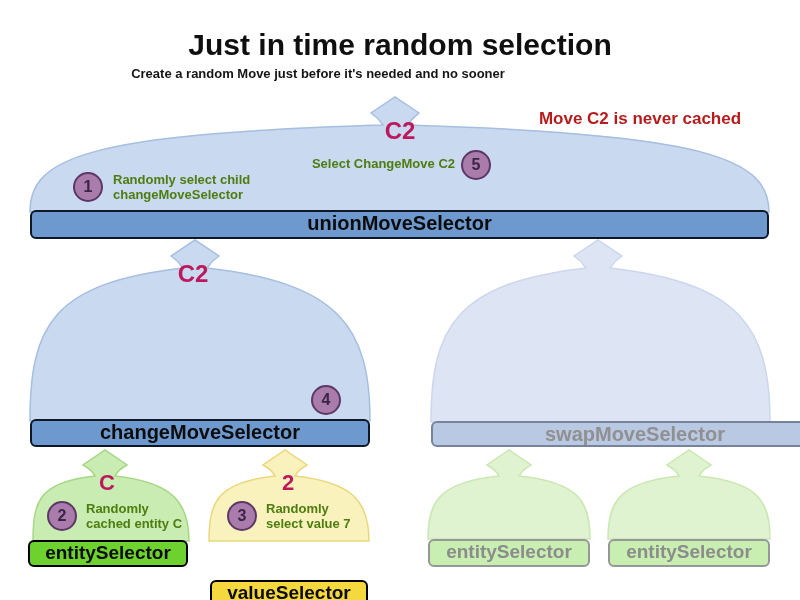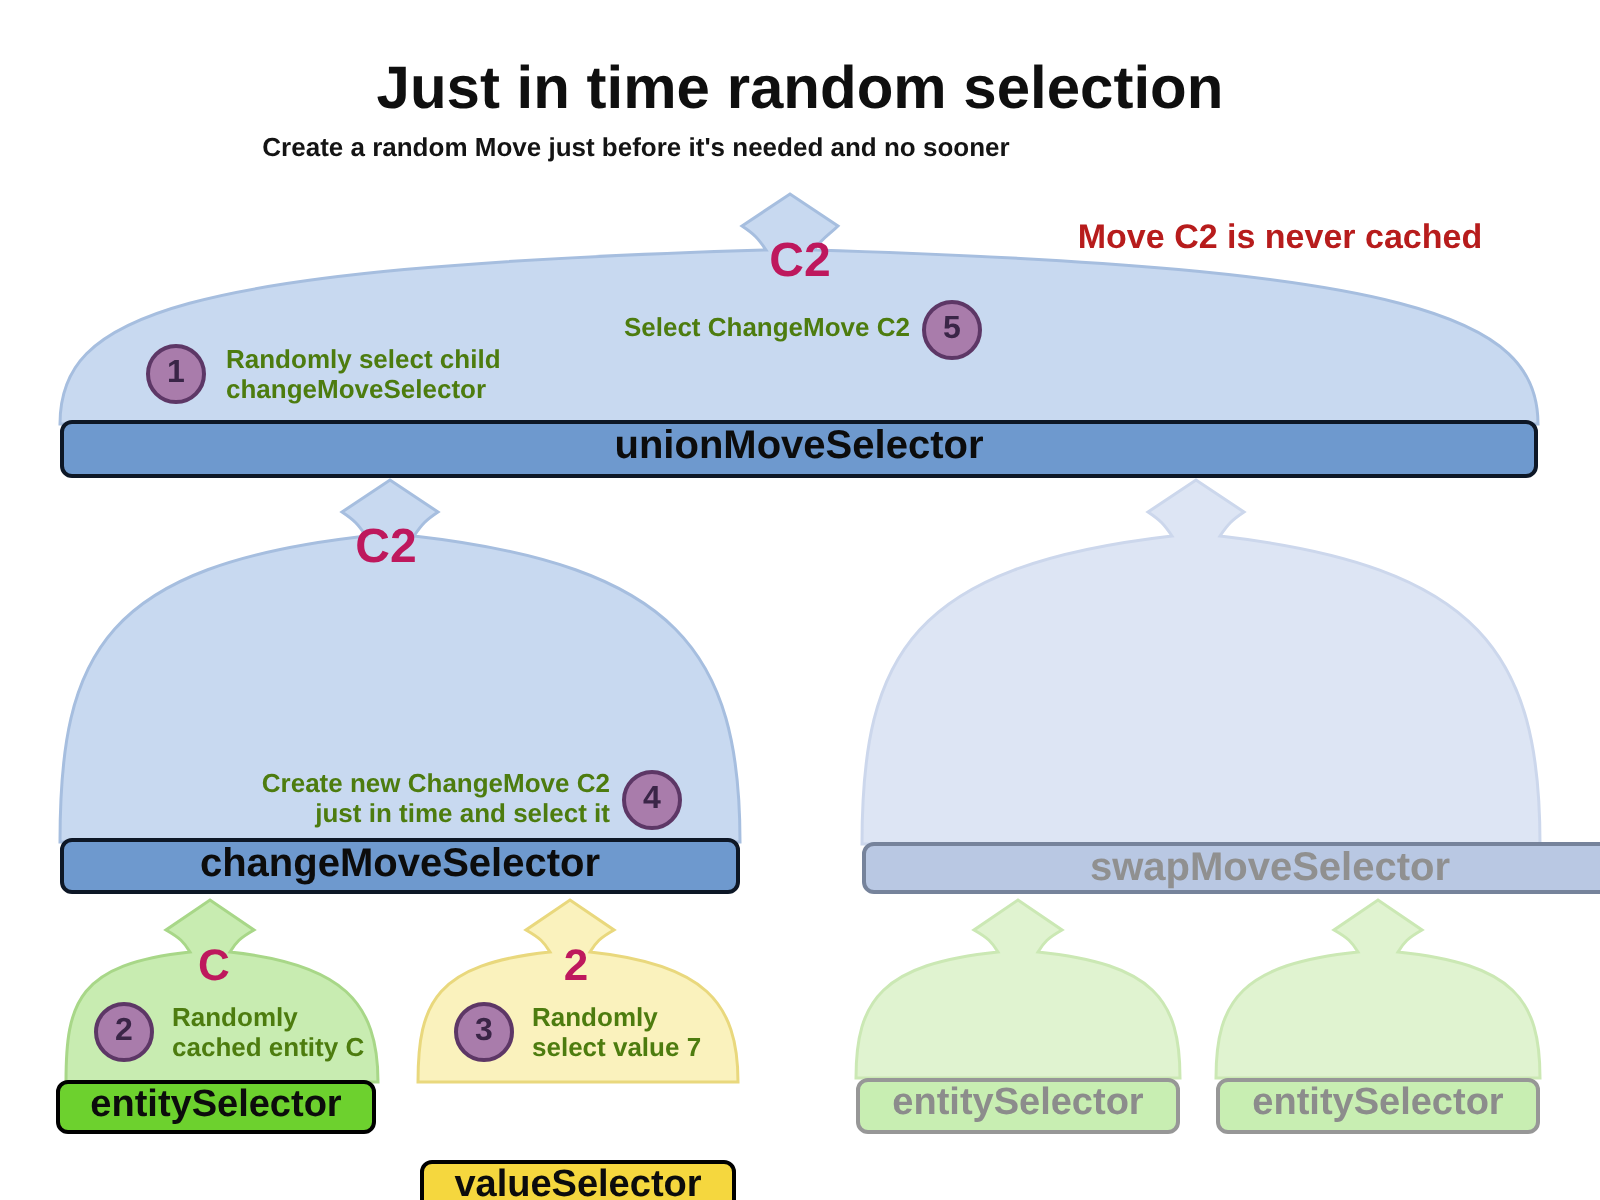--- a/index.html
+++ b/index.html
@@ -129,24 +129,20 @@
     <div>changeMoveSelector</div>
   </div>
 
   <div class="abs layer2 step-text ta-r" style="left:255px;top:156px;width:200px;">
     <div>Select ChangeMove C2</div>
   </div>
   <div class="abs layer2 step-circle" style="left:461px;top:150px;">
     <span>5</span>
   </div>
 
-  <div class="abs layer2 step-text ta-r" style="left:123px;top:384px;width:182px;">
-    <div>Create new ChangeMove C2</div>
-    <div>just in time and select it</div>
-  </div>
   <div class="abs layer2 step-circle" style="left:311px;top:385px;">
     <span>4</span>
   </div>
 
   <div class="abs layer2 step-circle" style="left:47px;top:501px;">
     <span>2</span>
   </div>
   <div class="abs layer2 step-text" style="left:86px;top:501px;">
     <div>Randomly</div>
     <div>cached entity C</div>

